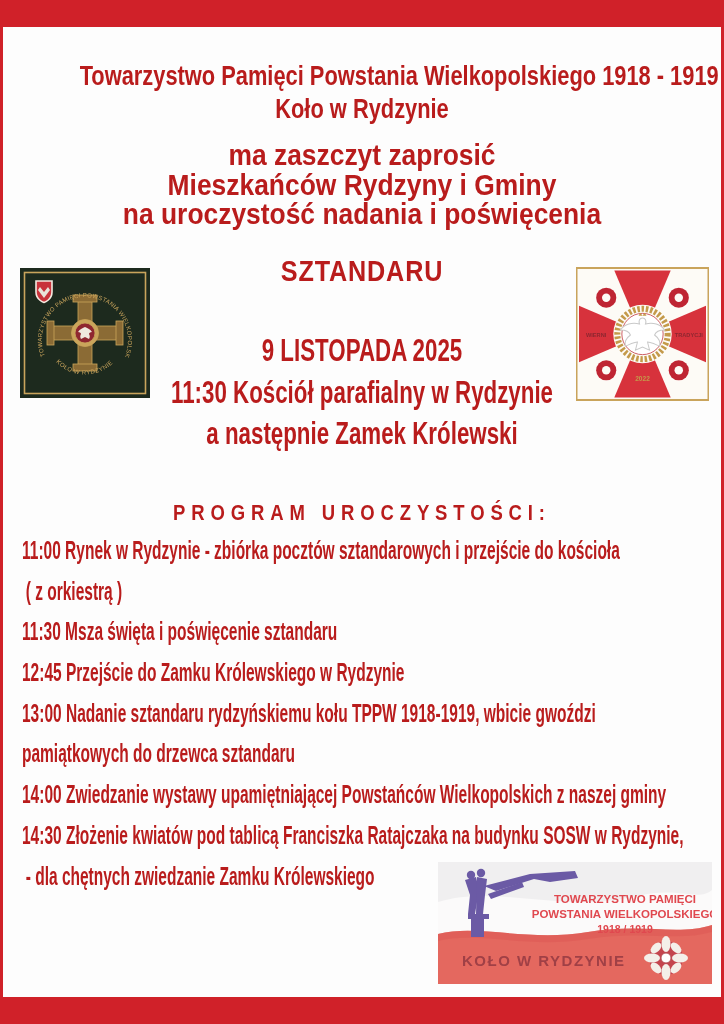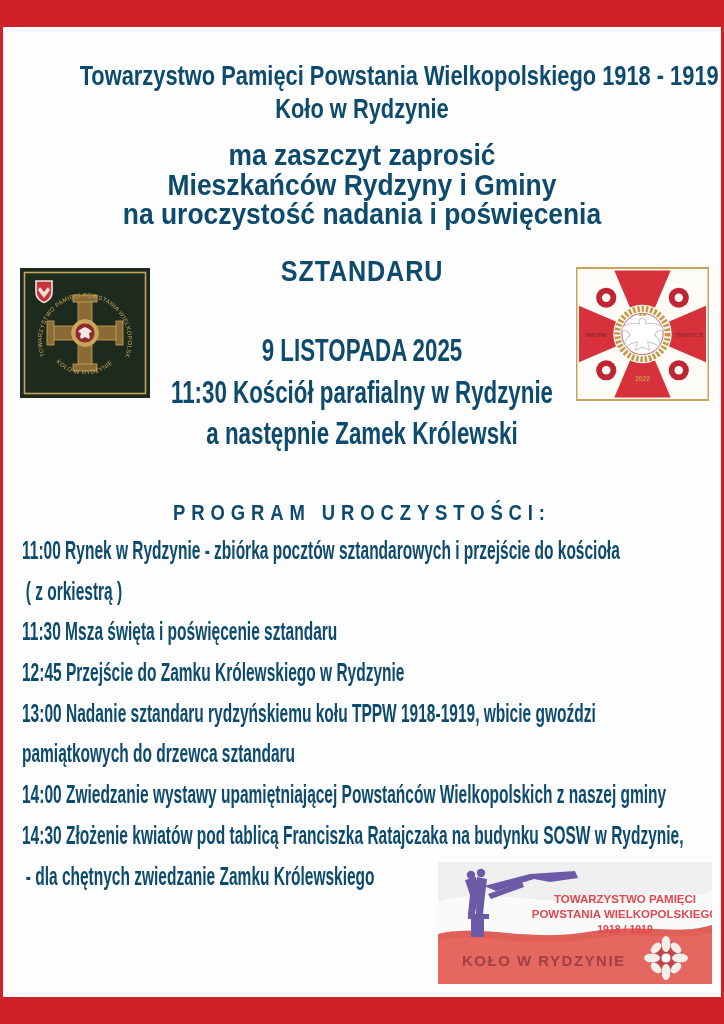--- a/index.html
+++ b/index.html
@@ -1,17 +1,17 @@
 <!DOCTYPE html>
 <html><head>
 <meta charset="utf-8">
 <style>
   html,body{margin:0;padding:0;background:#ffffff;}
   .poster{position:relative;width:724px;height:1024px;background:#fdfdfd;overflow:hidden;
-          font-family:"Liberation Sans", sans-serif;color:#0c4a6e;}
+          font-family:"Liberation Sans", sans-serif;color:#b91c1c;}
   .bar{position:absolute;left:0;width:724px;height:27px;background:#d02129;}
   .bar.top{top:0}.bar.bottom{bottom:0}
   .edge{position:absolute;top:0;bottom:0;width:3px;background:#d02129;z-index:5;}
   .edge.left{left:0}.edge.right{right:0}
   .cblock{position:absolute;left:0;width:724px;text-align:center;font-weight:bold;white-space:nowrap;}
   .title{top:59px;font-size:28px;line-height:33px;transform:scaleX(.78);}
   .invite{top:140px;font-size:30px;line-height:29.5px;transform:scaleX(.88);}
   .sztandar{top:256px;font-size:30px;line-height:30px;letter-spacing:1px;transform:scaleX(.84);}
   .event{top:330px;font-size:31px;line-height:41.5px;transform:scaleX(.72);}
   .prog-head{top:500px;font-size:22px;line-height:26px;font-weight:600;letter-spacing:7px;transform:scaleX(.84);}

